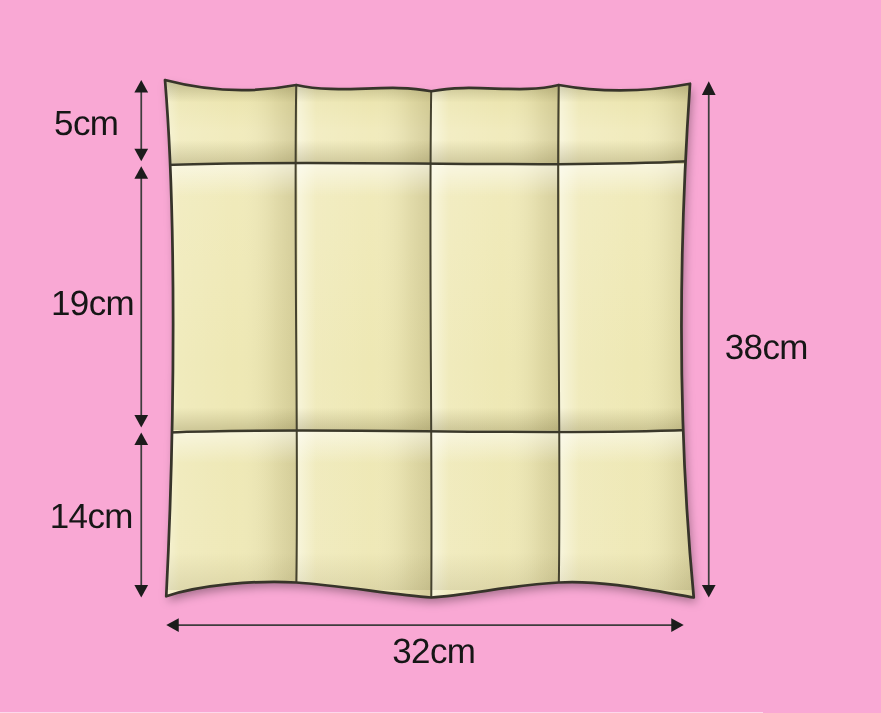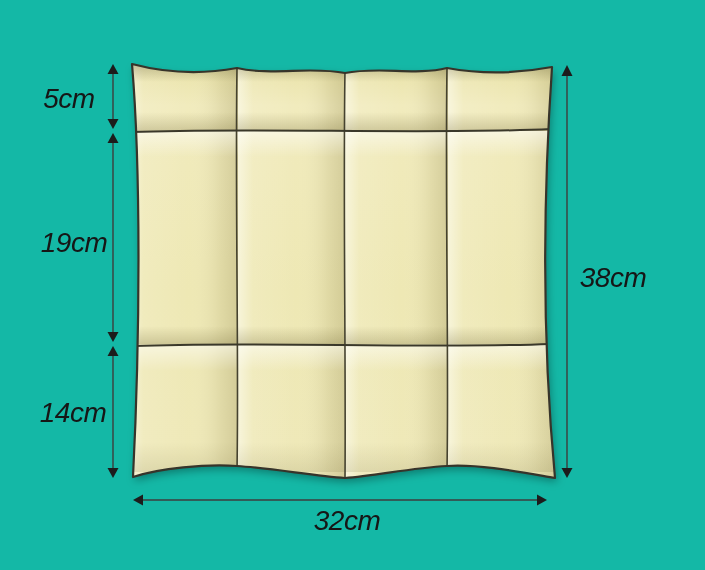--- a/index.html
+++ b/index.html
@@ -8,22 +8,21 @@
     background: #ffffff;
     width: 705px;
     height: 570px;
     overflow: hidden;
     font-family: "Liberation Sans", sans-serif;
   }
   .stage {
     position: relative;
     width: 705px;
     height: 570px;
-    background: #14b8a6;
-    font-style: italic;
+    background: #f9a8d4;
   }
   svg { display: block; }
   text.dim-label {
     font-family: "Liberation Sans", sans-serif;
     font-size: 28px;
     letter-spacing: -0.5px;
     fill: #161616;
   }
 </style>
 </head>

